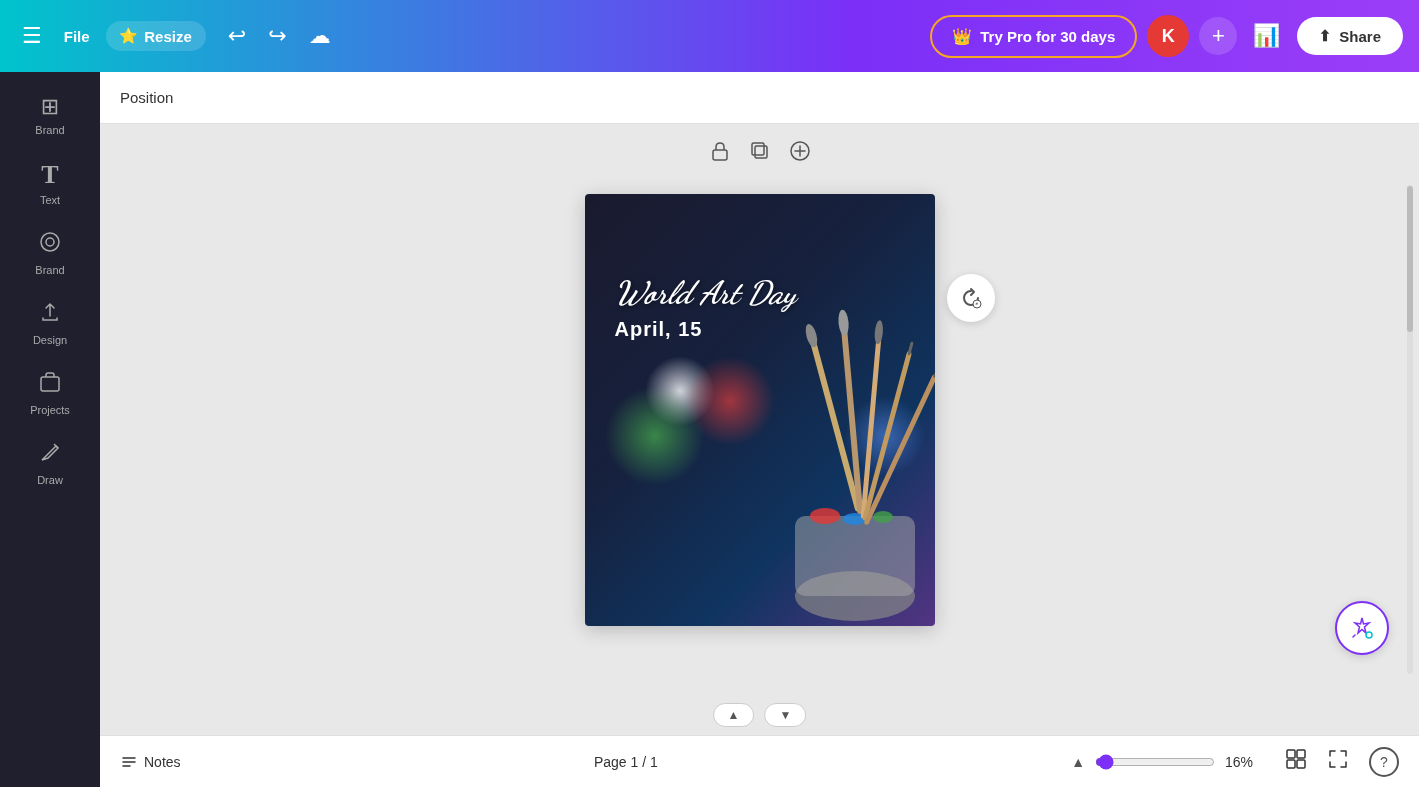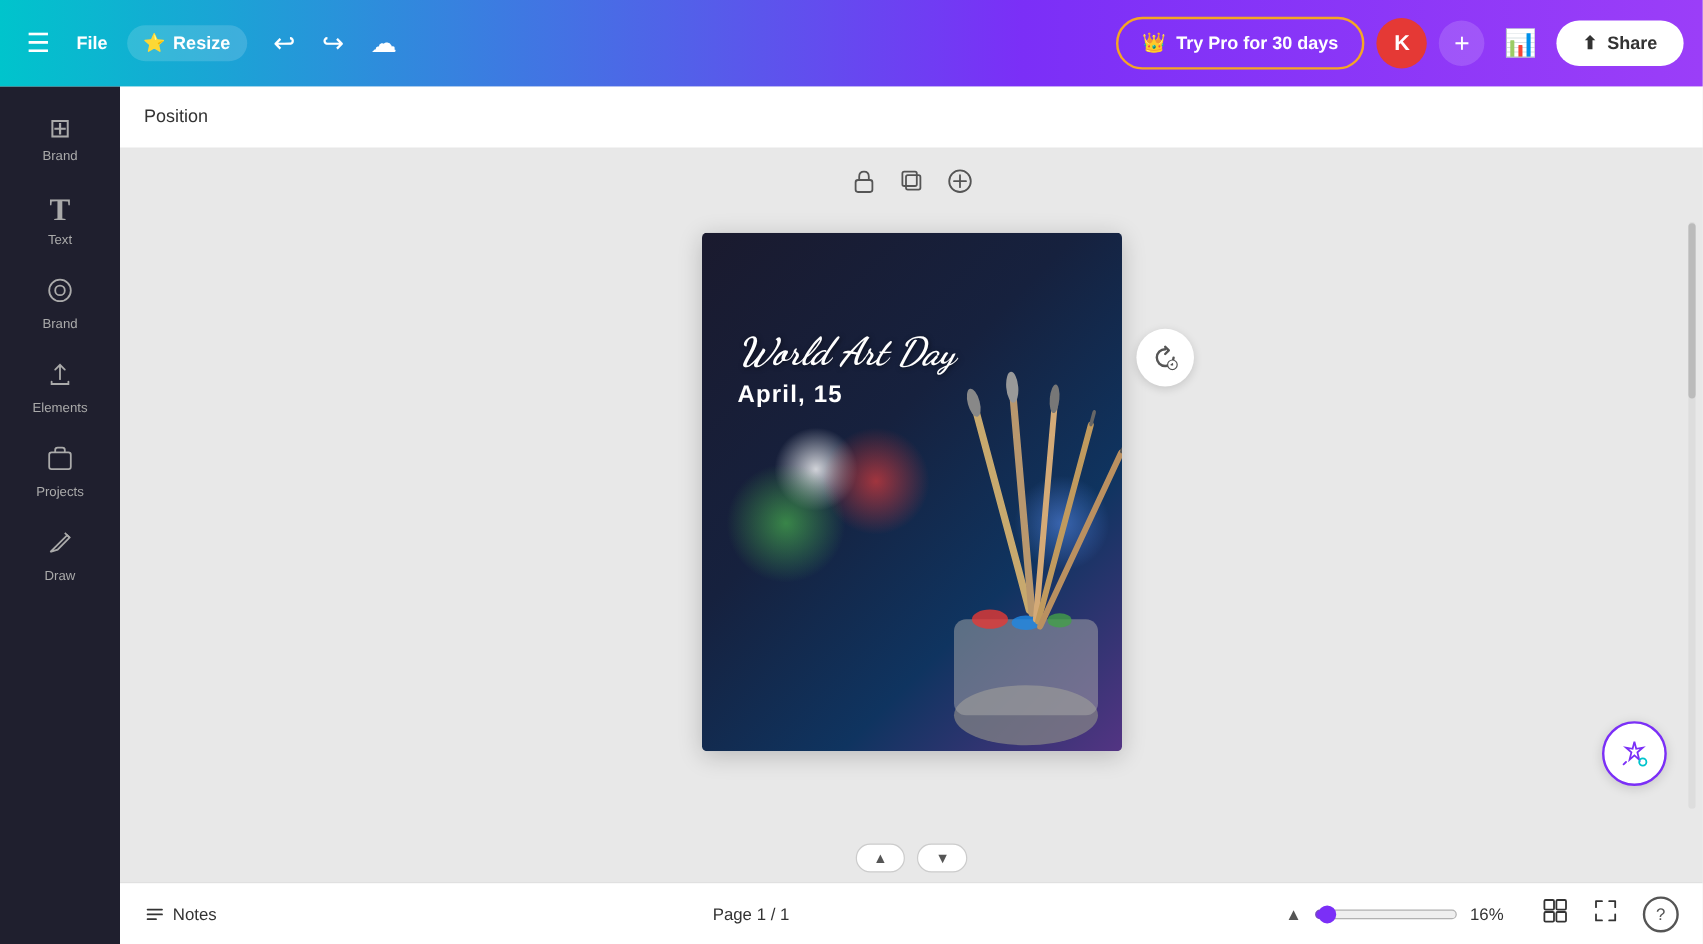--- a/index.html
+++ b/index.html
@@ -249,21 +249,21 @@
       </span>
       <span>Brand</span>
     </div>
     <div class="sidebar-item">
       <span class="icon">
         <svg width="24" height="24" viewBox="0 0 24 24" fill="none">
           <path d="M12 4 L12 16 M8 8 L12 4 L16 8" stroke="#aaa" stroke-width="1.5" stroke-linecap="round"></path>
           <path d="M5 18 L5 20 L19 20 L19 18" stroke="#aaa" stroke-width="1.5" stroke-linecap="round"></path>
         </svg>
       </span>
-      <span>Elements</span>
+      <span>Design</span>
     </div>
     <div class="sidebar-item">
       <span class="icon">
         <svg width="24" height="24" viewBox="0 0 24 24" fill="none">
           <rect x="3" y="7" width="18" height="14" rx="2" stroke="#aaa" stroke-width="1.5" fill="none"></rect>
           <path d="M8 7 V5 Q8 3 10 3 H14 Q16 3 16 5 V7" stroke="#aaa" stroke-width="1.5" fill="none"></path>
         </svg>
       </span>
       <span>Projects</span>
     </div>

